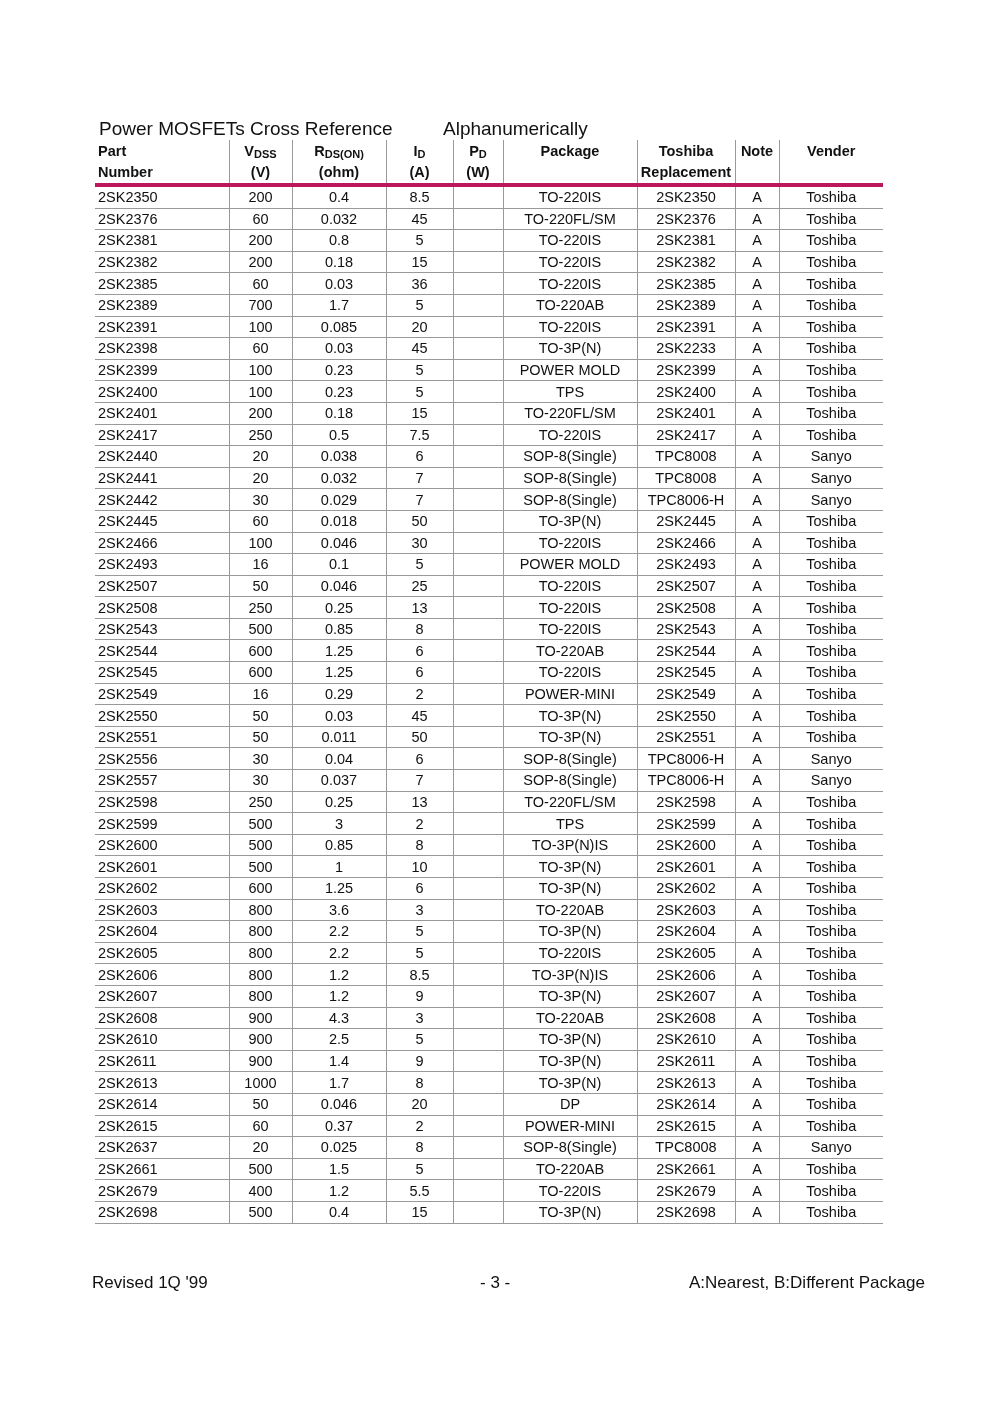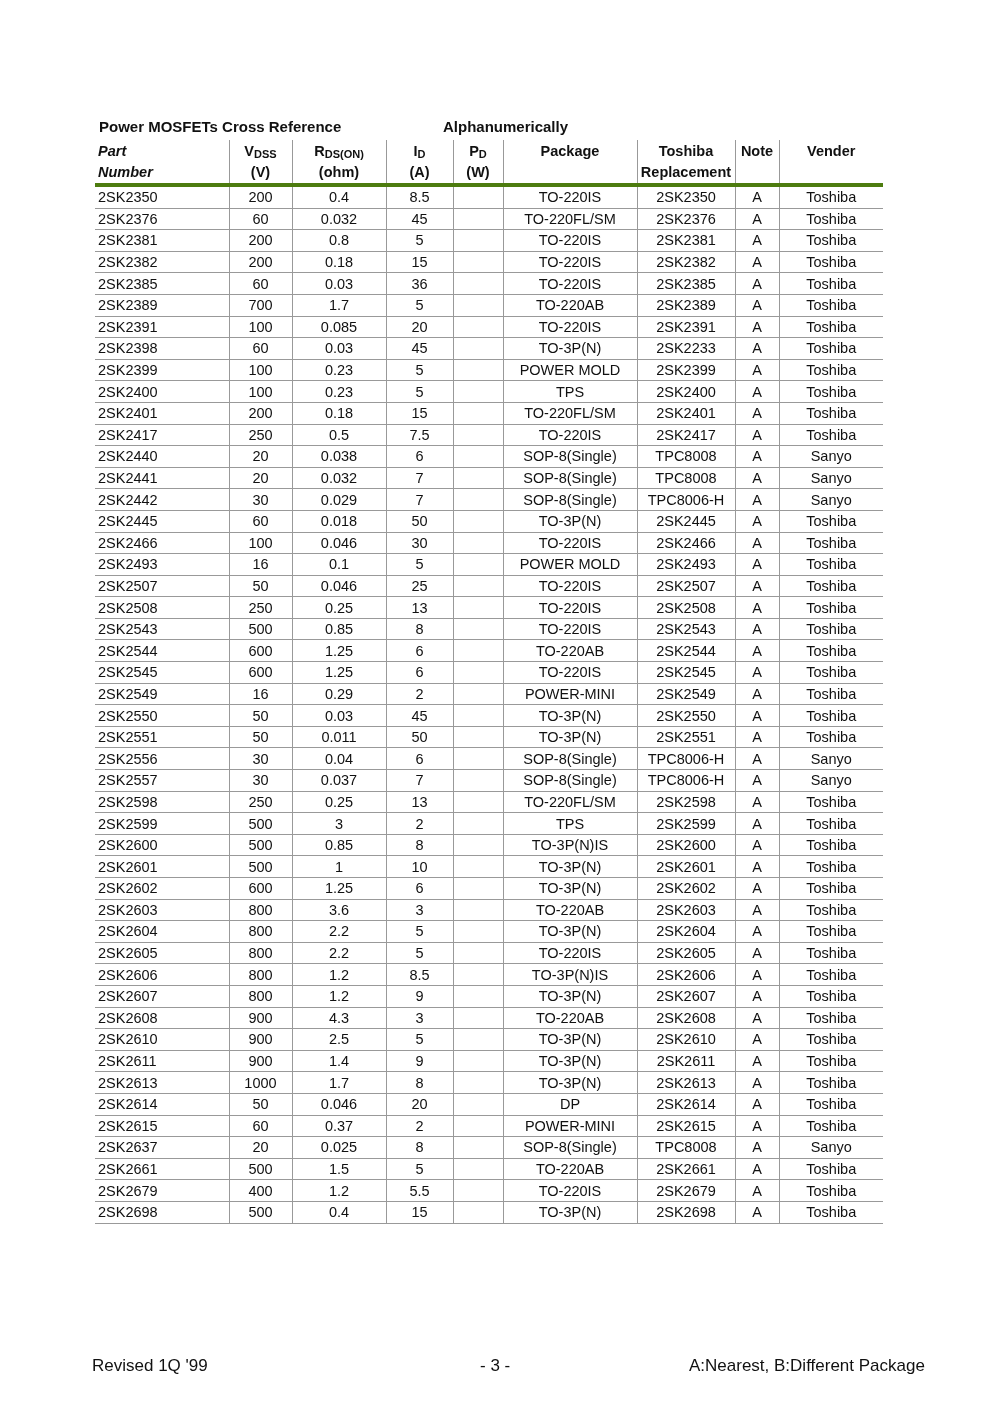--- a/index.html
+++ b/index.html
@@ -1,38 +1,38 @@
 <!DOCTYPE html>
 <html><head>
 <meta charset="utf-8">
 <style>
   html, body { margin: 0; padding: 0; background: #ffffff; }
   body { width: 992px; height: 1404px; position: relative; font-family: "Liberation Sans", sans-serif; color: #111; }
-  .title-row { position: absolute; top: 118px; left: 99px; font-weight: bold; font-size: 15px; white-space: nowrap; text-align: right; }
+  .title-row { position: absolute; top: 118px; left: 99px; font-weight: normal; font-size: 19px; white-space: nowrap; text-align: right; }
   .title-row .t2 { position: absolute; left: 344px; top: 0; }
   table.xref { position: absolute; top: 140px; left: 95px; border-collapse: collapse; font-size: 14.5px; table-layout: fixed; }
   table.xref col.c0 { width: 134px; }
   table.xref col.c1 { width: 63px; }
   table.xref col.c2 { width: 94px; }
   table.xref col.c3 { width: 67px; }
   table.xref col.c4 { width: 50px; }
   table.xref col.c5 { width: 134px; }
   table.xref col.c6 { width: 98px; }
   table.xref col.c7 { width: 44px; }
   table.xref col.c8 { width: 104px; }
   thead th { font-weight: bold; font-size: 14.5px; padding: 0; height: 21px; line-height: 21px; text-align: center; white-space: nowrap; }
-  thead th.left { text-align: left; padding-left: 3px; font-style: italic; }
+  thead th.left { text-align: left; padding-left: 3px; }
   thead tr.h1 th { height: 22px; }
-  thead tr.h2 th { border-bottom: 4px solid #4d7c0f; height: 21px; }
+  thead tr.h2 th { border-bottom: 4px solid #be185d; height: 21px; }
   thead th + th { border-left: 1px solid #999; }
   sub { font-size: 11px; vertical-align: -2px; line-height: 0; }
   tbody td { height: 20.6px; padding: 0; text-align: center; border-bottom: 1px solid #999; white-space: nowrap; line-height: 20px; }
   tbody td + td { border-left: 1px solid #999; }
   tbody td.part { text-align: left; padding-left: 3px; }
-  .footer { position: absolute; top: 1356px; font-size: 17px; white-space: nowrap; }
+  .footer { position: absolute; top: 1273px; font-size: 17px; white-space: nowrap; }
   .footer.left { left: 92px; }
   .footer.center { left: 480px; }
   .footer.right { left: 645px; margin-left: 44px; }
 </style>
 </head>
 <body>
 
 <div class="title-row">
   <span>Power MOSFETs Cross Reference</span>
   <span class="t2">Alphanumerically</span>

